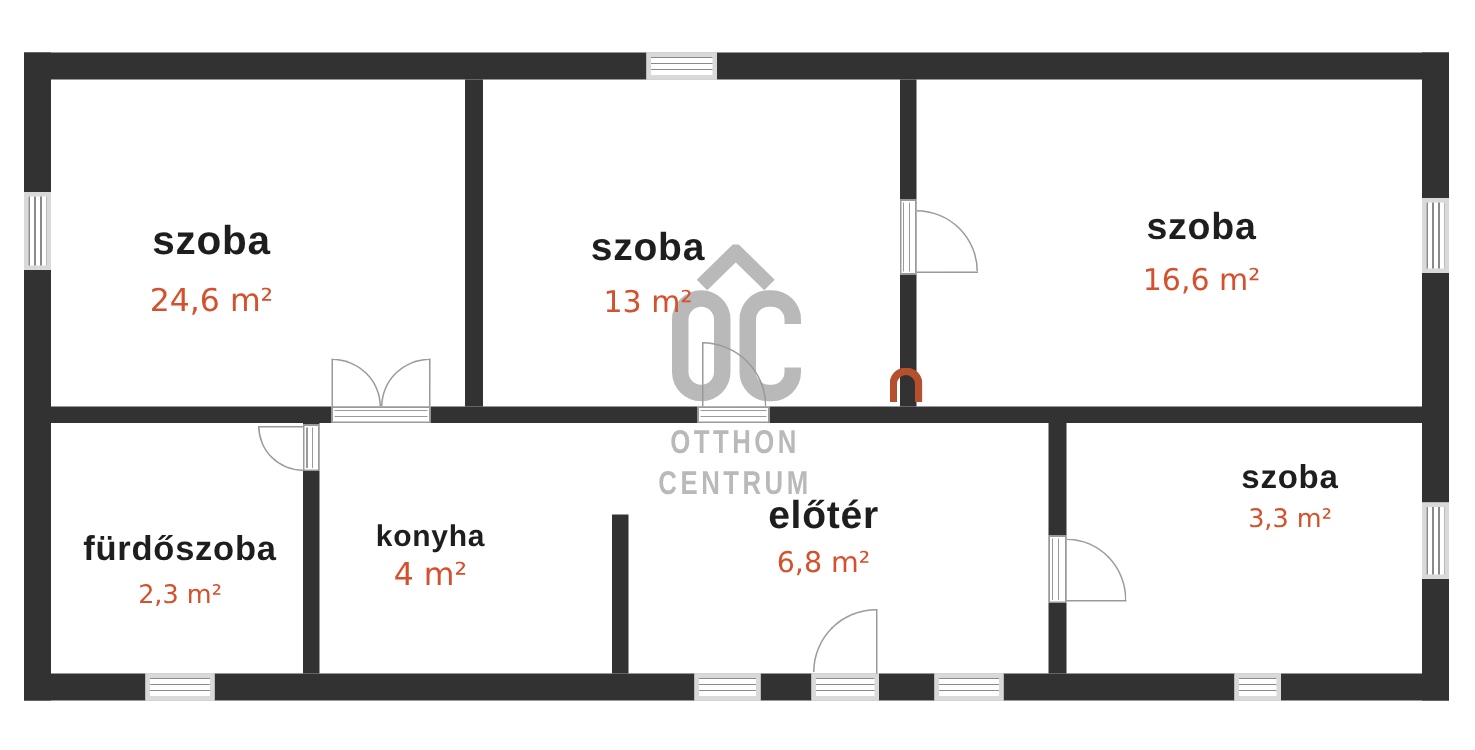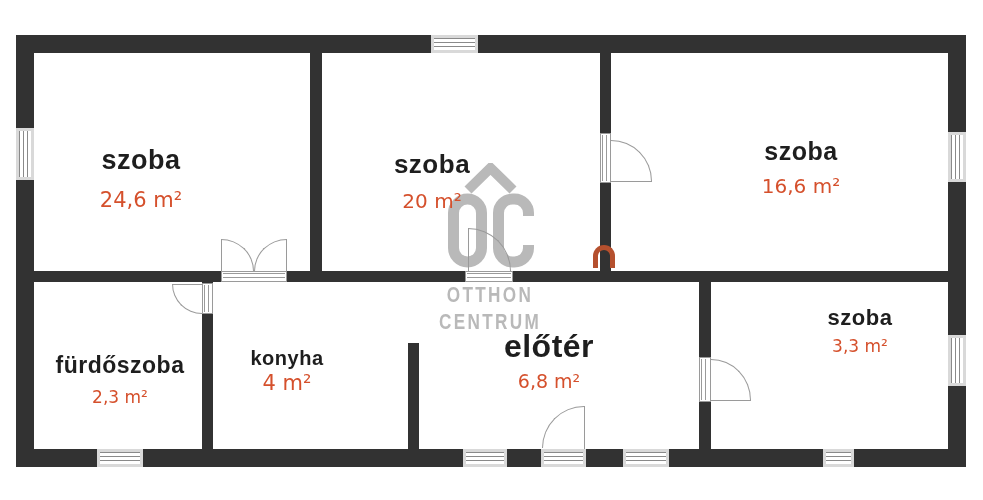--- a/index.html
+++ b/index.html
@@ -96,36 +96,36 @@
   <div class="arc arc-tl" style="left:542px;top:406px;width:42px;height:42px"></div>
 
   <div class="orange-arch" style="left:593px;top:245px;width:22px;height:23px"></div>
 
   <div class="room-label" style="left:141px;top:147px">
     <div class="rname" style="font-size:27px">szoba</div>
     <div class="rarea" style="font-size:21px;margin-top:16px">24,6 m²</div>
   </div>
   <div class="room-label" style="left:432px;top:151px">
     <div class="rname" style="font-size:26px">szoba</div>
-    <div class="rarea" style="font-size:20px;margin-top:14px">20 m²</div>
+    <div class="rarea" style="font-size:20px;margin-top:14px">13 m²</div>
   </div>
   <div class="room-label" style="left:801px;top:139px">
     <div class="rname" style="font-size:25px">szoba</div>
     <div class="rarea" style="font-size:20px;margin-top:12px">16,6 m²</div>
   </div>
   <div class="room-label" style="left:120px;top:354px">
     <div class="rname" style="font-size:23px">fürdőszoba</div>
     <div class="rarea" style="font-size:17px;margin-top:12px">2,3 m²</div>
   </div>
   <div class="room-label" style="left:287px;top:348px">
     <div class="rname" style="font-size:20px">konyha</div>
     <div class="rarea" style="font-size:21px;margin-top:5px">4 m²</div>
   </div>
   <div class="room-label" style="left:549px;top:330px">
-    <div class="rname" style="font-size:32px">előtér</div>
+    <div class="rname" style="font-size:26px">előtér</div>
     <div class="rarea" style="font-size:19px;margin-top:10px">6,8 m²</div>
   </div>
   <div class="room-label" style="left:860px;top:307px">
     <div class="rname" style="font-size:22px">szoba</div>
     <div class="rarea" style="font-size:17px;margin-top:9px">3,3 m²</div>
   </div>
 
 </div>
 
 </body></html>

